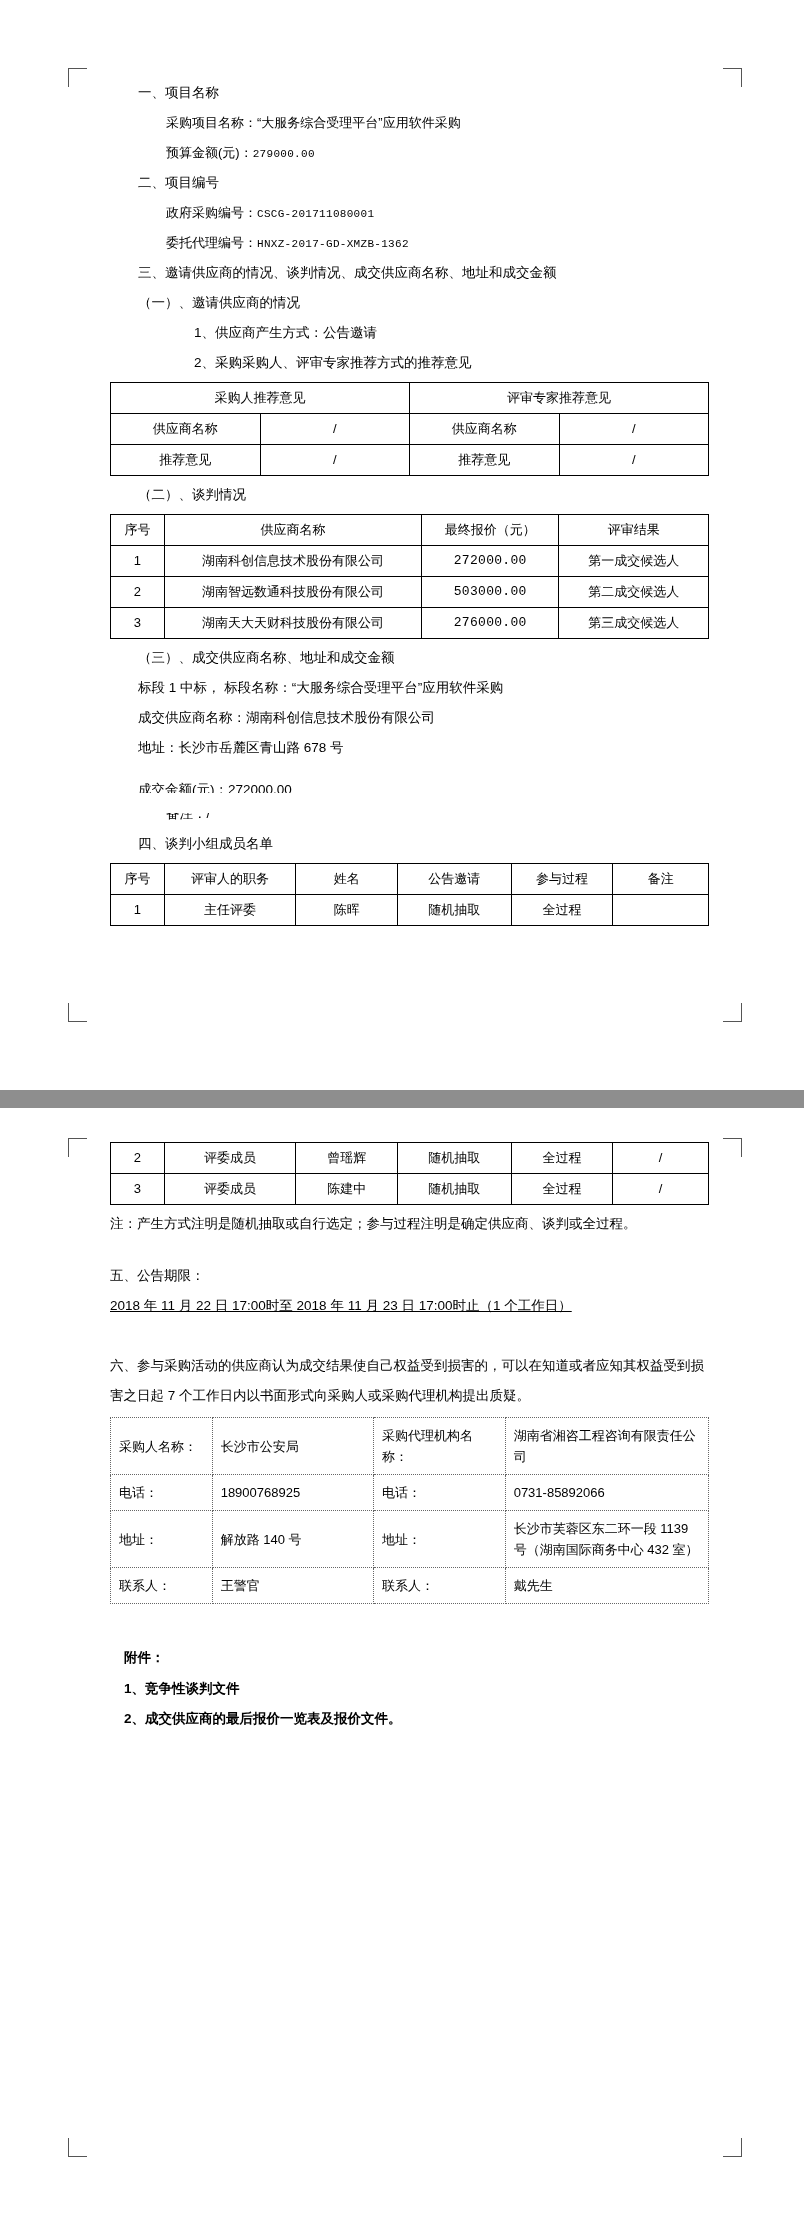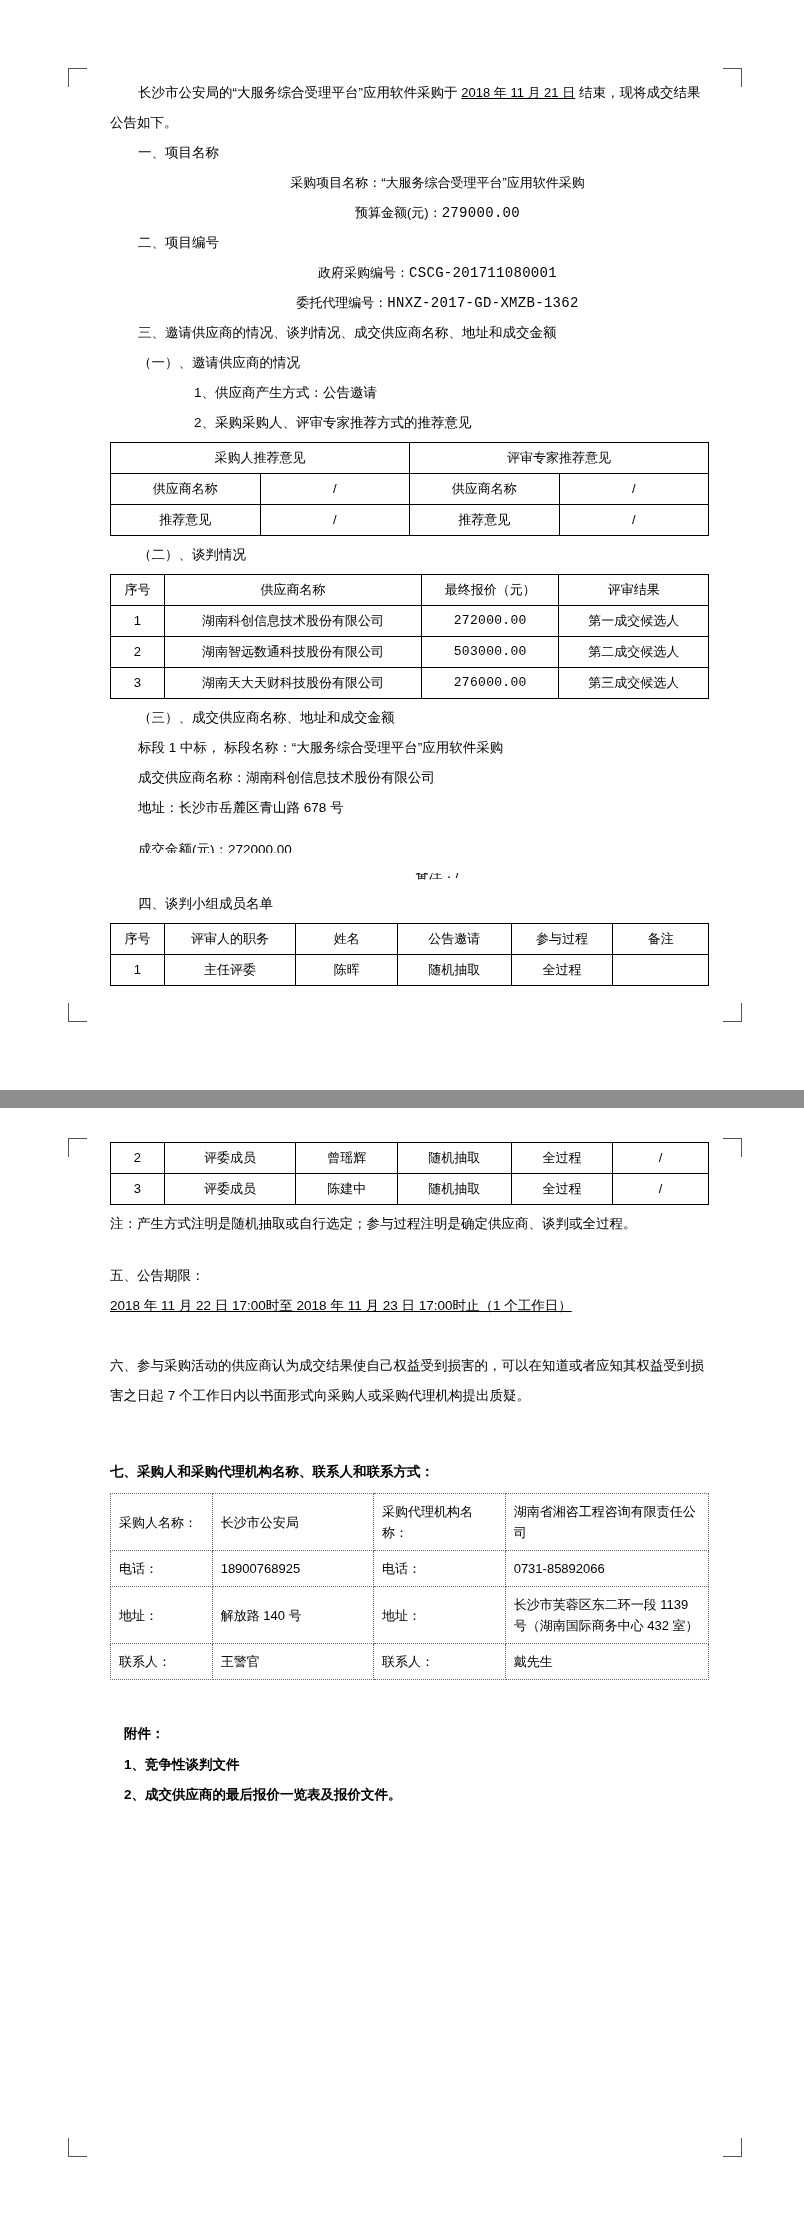--- a/index.html
+++ b/index.html
@@ -50,25 +50,25 @@
 
   .body-text {
     font-family: "Liberation Sans", sans-serif;
     font-size: 13.5px;
     line-height: 30px;
     margin: 0;
     white-space: pre-wrap;
   }
   .indent1 { text-indent: 28px; }
   .indent-l1 { padding-left: 28px; }
-  .indent-l2 { padding-left: 56px; text-align: center; }
+  .indent-l2 { padding-left: 56px; }
   .indent-l3 { padding-left: 84px; }
 
   .u { text-decoration: underline; }
-  .mono { font-family: "Liberation Mono", monospace; font-size: 14px; letter-spacing: 0.3px; }
+  .mono { font-family: "Liberation Mono", monospace; font-size: 11px; letter-spacing: 0.3px; }
 
   table.doc {
     border-collapse: collapse;
     margin: 4px 0 4px 0;
     table-layout: fixed;
   }
   table.doc td, table.doc th {
     border: 1px solid #000;
     padding: 3px 4px;
     text-align: center;
@@ -119,21 +119,20 @@
 <body>
 
 <div class="page page1">
   <div class="mark tl" style="left:68px;  top:68px;"></div>
   <div class="mark tr" style="right:62px; top:68px;"></div>
   <div class="mark bl" style="left:68px;  bottom:68px;"></div>
   <div class="mark br" style="right:62px; bottom:68px;"></div>
 
   <div class="content" style="top:78px;">
 
-    <p class="body-text indent1">长沙市公安局的“大服务综合受理平台”应用软件采购于 <span class="u">2018 年 11 月 21 日</span> 结束，现将成交结果公告如下。</p>
 
     <p class="body-text indent1">一、项目名称</p>
     <p class="body-text indent-l2"><span>采购项目名称：</span><span>“大服务综合受理平台”应用软件采购</span></p>
     <p class="body-text indent-l2"><span>预算金额(元)：</span><span class="mono">279000.00</span></p>
 
     <p class="body-text indent1">二、项目编号</p>
     <p class="body-text indent-l2"><span>政府采购编号：</span><span class="mono">CSCG-201711080001</span></p>
     <p class="body-text indent-l2"><span>委托代理编号：</span><span class="mono">HNXZ-2017-GD-XMZB-1362</span></p>
 
     <p class="body-text indent1">三、邀请供应商的情况、谈判情况、成交供应商名称、地址和成交金额</p>
@@ -282,21 +281,20 @@
     </tbody>
       </table>
 
     <p class="body-text">注：产生方式注明是随机抽取或自行选定；参与过程注明是确定供应商、谈判或全过程。</p>
 
     <p class="body-text" style="margin-top:22px;">五、公告期限：</p>
     <p class="body-text u">2018 年 11 月 22 日 17:00时至 2018 年 11 月 23 日 17:00时止（1 个工作日）</p>
 
     <p class="body-text" style="margin-top:30px;">六、参与采购活动的供应商认为成交结果使自己权益受到损害的，可以在知道或者应知其权益受到损害之日起 7 个工作日内以书面形式向采购人或采购代理机构提出质疑。</p>
 
-    <p class="body-text bold" style="margin-top:46px;">七、采购人和采购代理机构名称、联系人和联系方式：</p>
 
     <table class="tbl-contact">
       <colgroup>
           <col style="width:17%">
           <col style="width:27%">
           <col style="width:22%">
           <col style="width:34%">
         </colgroup>
       <tbody>
           <tr>

